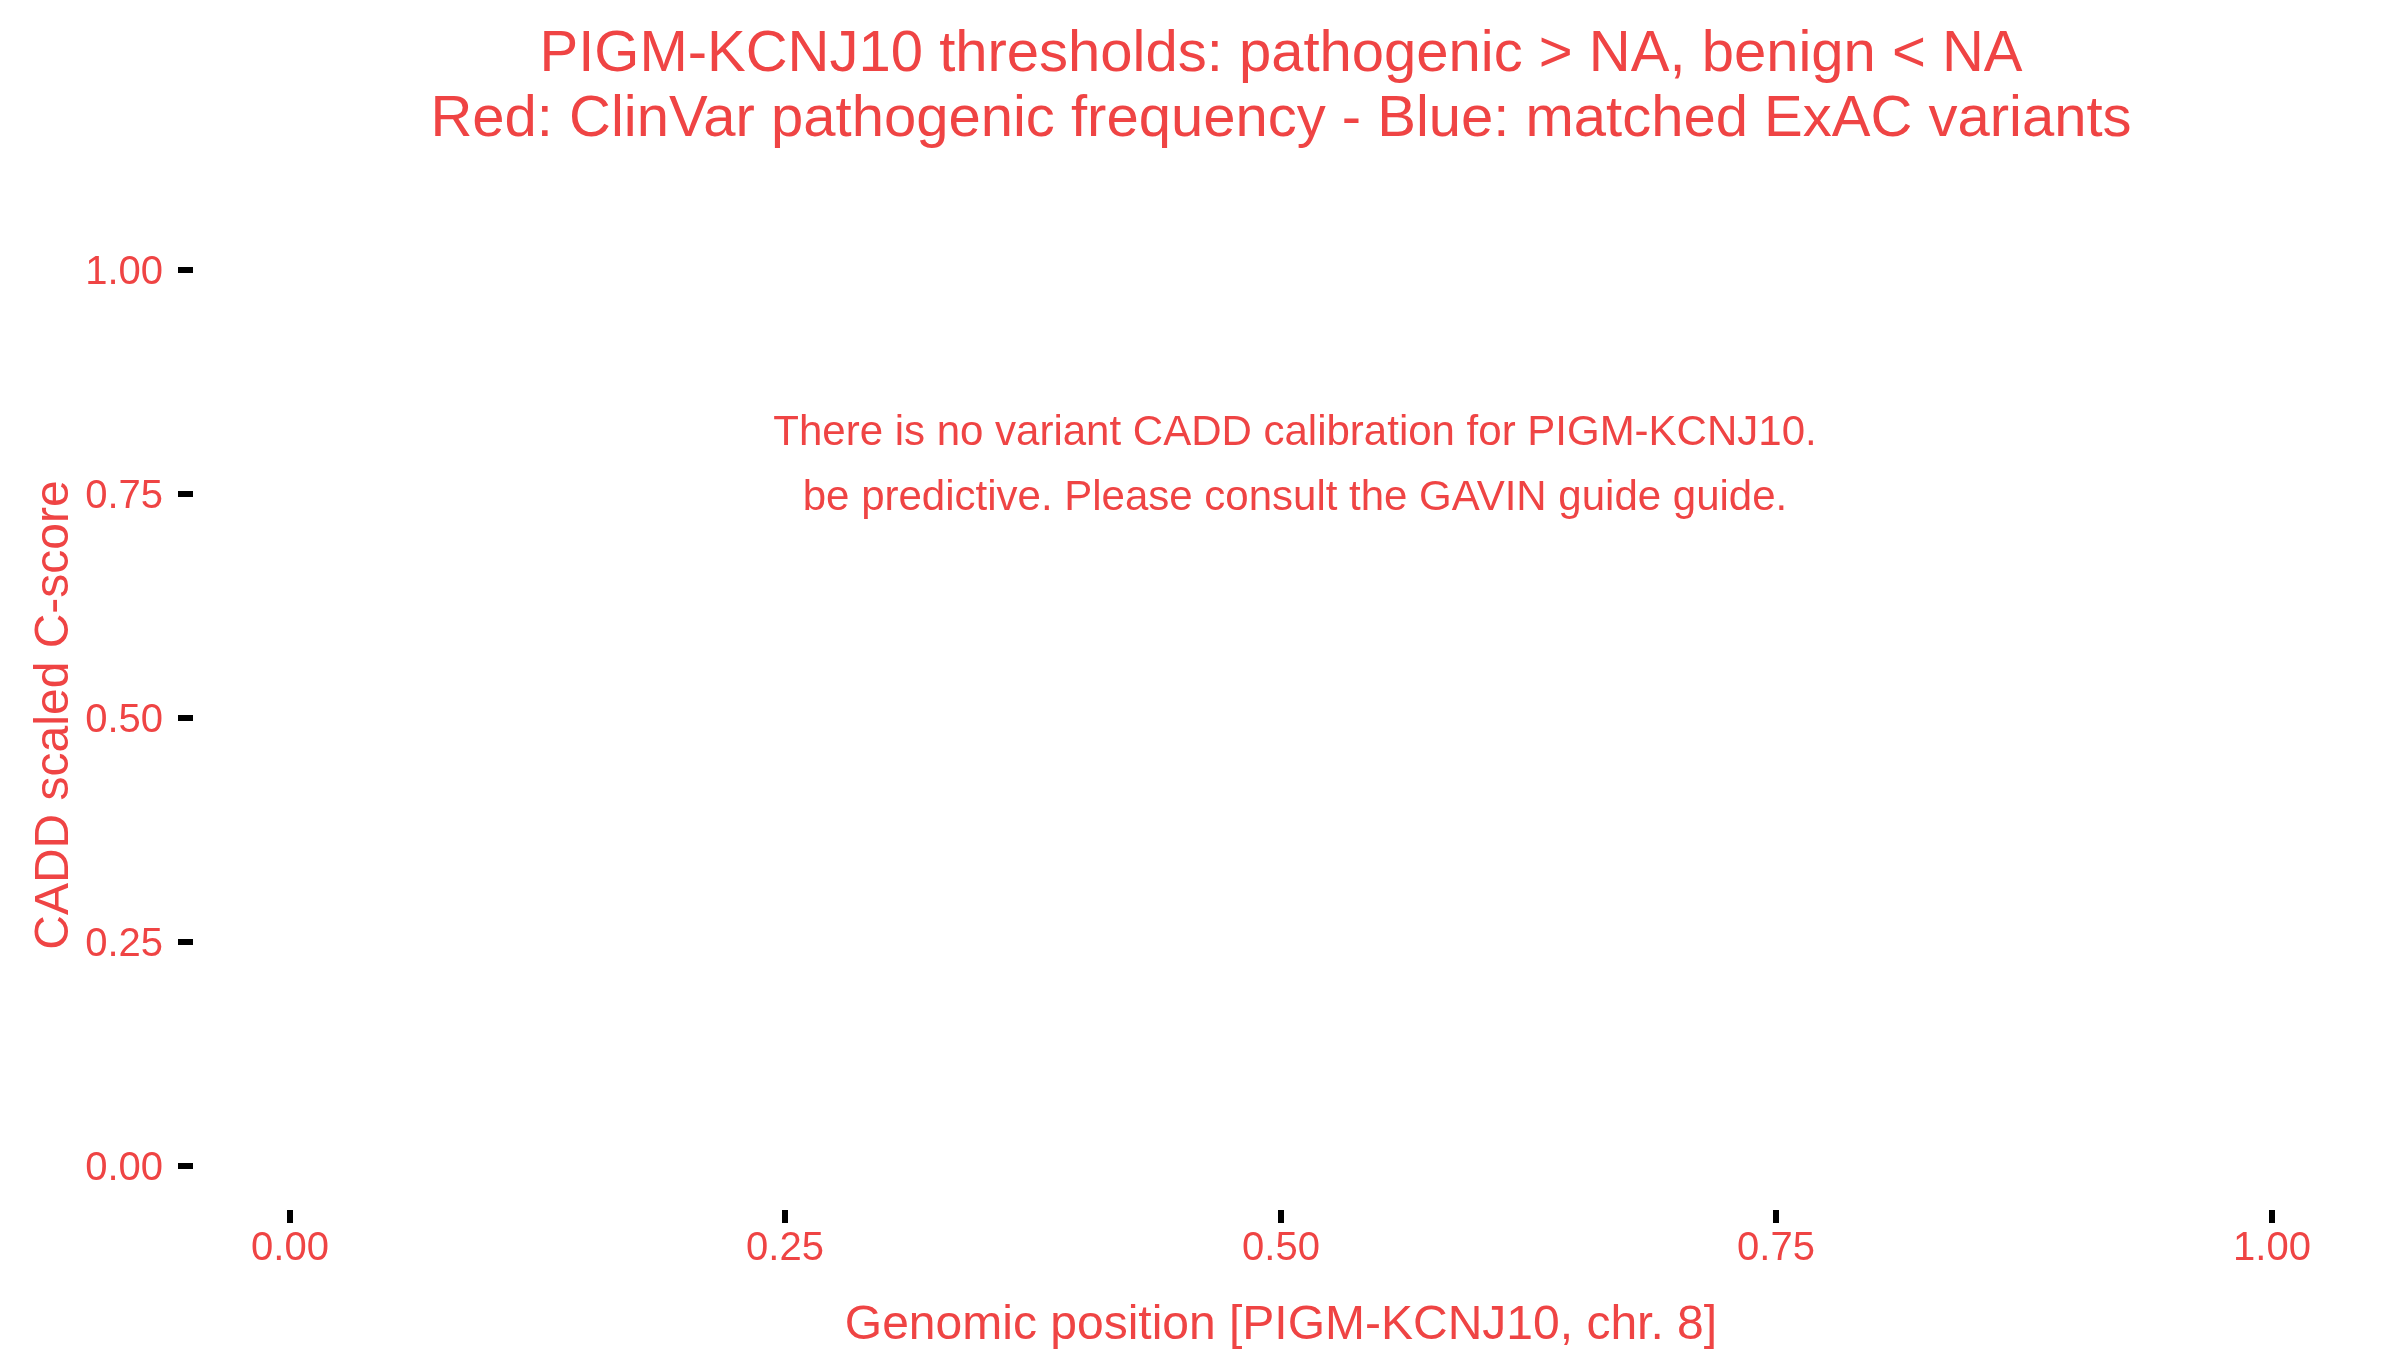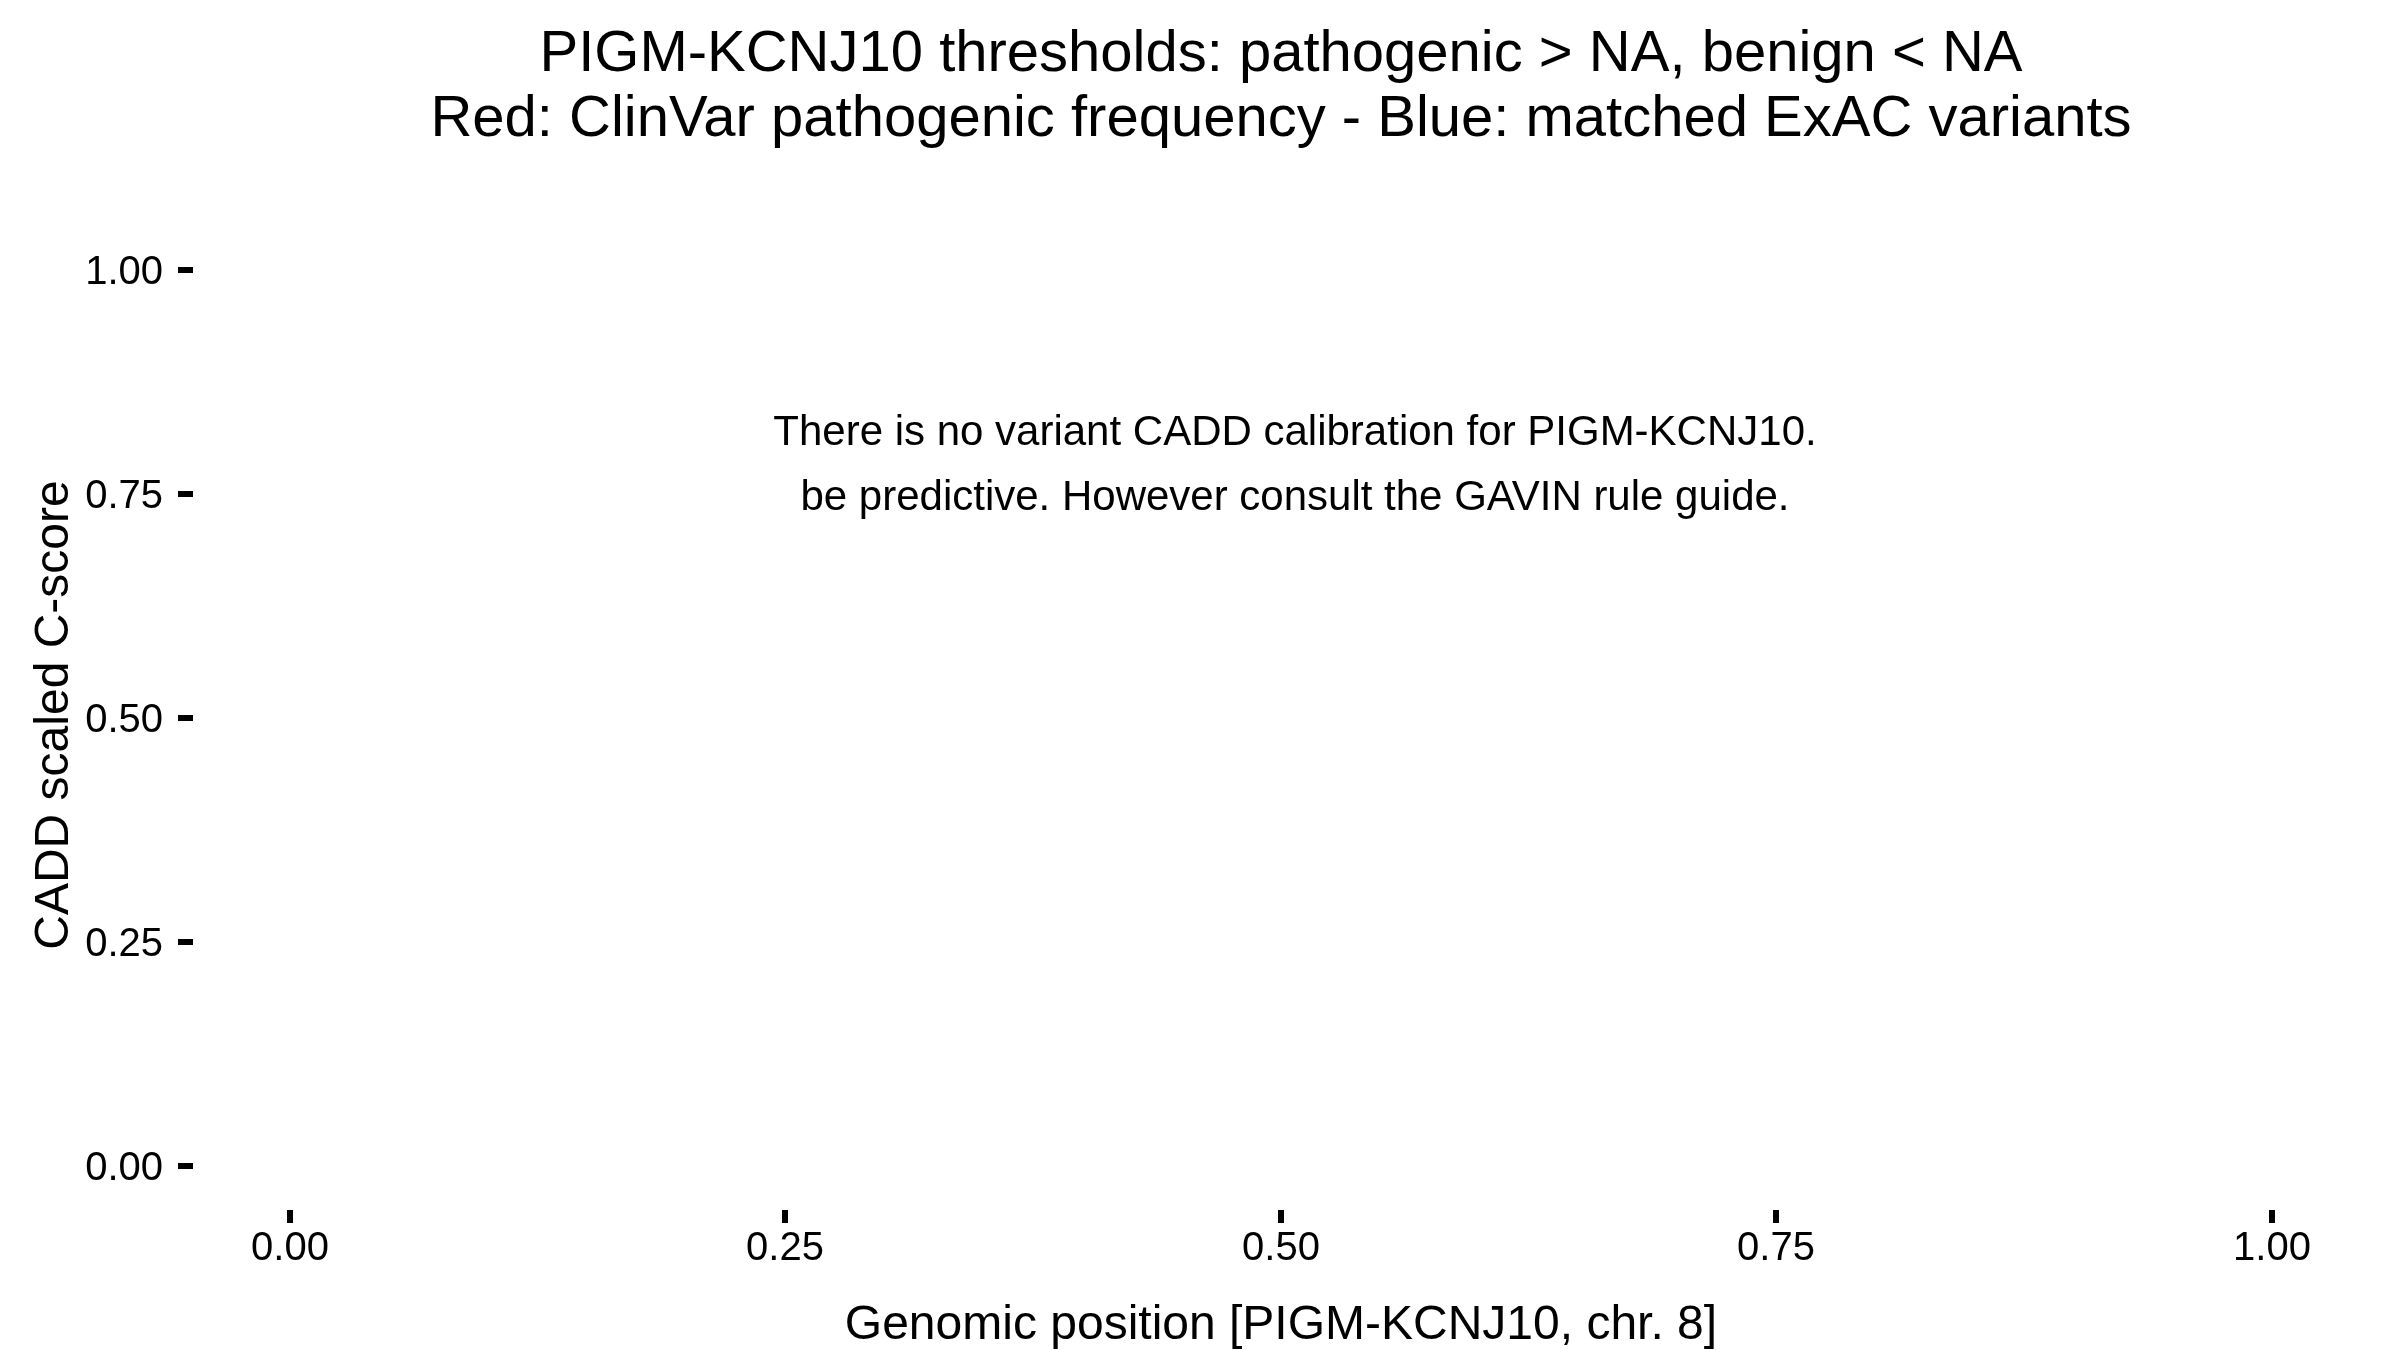--- a/index.html
+++ b/index.html
@@ -3,21 +3,21 @@
 <meta charset="utf-8">
 <style>
   html, body { margin: 0; padding: 0; background: #ffffff; }
   .figure {
     position: relative;
     width: 2400px;
     height: 1350px;
     background: #ffffff;
     overflow: hidden;
     font-family: "Liberation Sans", sans-serif;
-    color: #000000;
+    color: #ef4444;
   }
   .plot-title {
     position: absolute;
     left: 290px; top: 18px; width: 1982px;
     font-size: 58px; line-height: 65px;
     text-align: center; white-space: nowrap;
   }
   .annotation {
     position: absolute;
     left: 304px; top: 398px; width: 1982px;
@@ -72,21 +72,21 @@
 
   <div class="panel"></div>
 
   <div class="plot-title">
     <div>PIGM-KCNJ10 thresholds: pathogenic &gt; NA, benign &lt; NA</div>
     <div>Red: ClinVar pathogenic frequency - Blue: matched ExAC variants</div>
   </div>
 
   <div class="annotation">
     <div>There is no variant CADD calibration for PIGM-KCNJ10.</div>
-    <div>be predictive. However consult the GAVIN rule guide.</div>
+    <div>be predictive. Please consult the GAVIN guide guide.</div>
   </div>
 
   <div class="y-axis-title">CADD scaled C-score</div>
 
   <div class="ytick-label" style="top:246px">1.00</div>
   <div class="ytick-label" style="top:470px">0.75</div>
   <div class="ytick-label" style="top:694px">0.50</div>
   <div class="ytick-label" style="top:918px">0.25</div>
   <div class="ytick-label" style="top:1142px">0.00</div>
 

